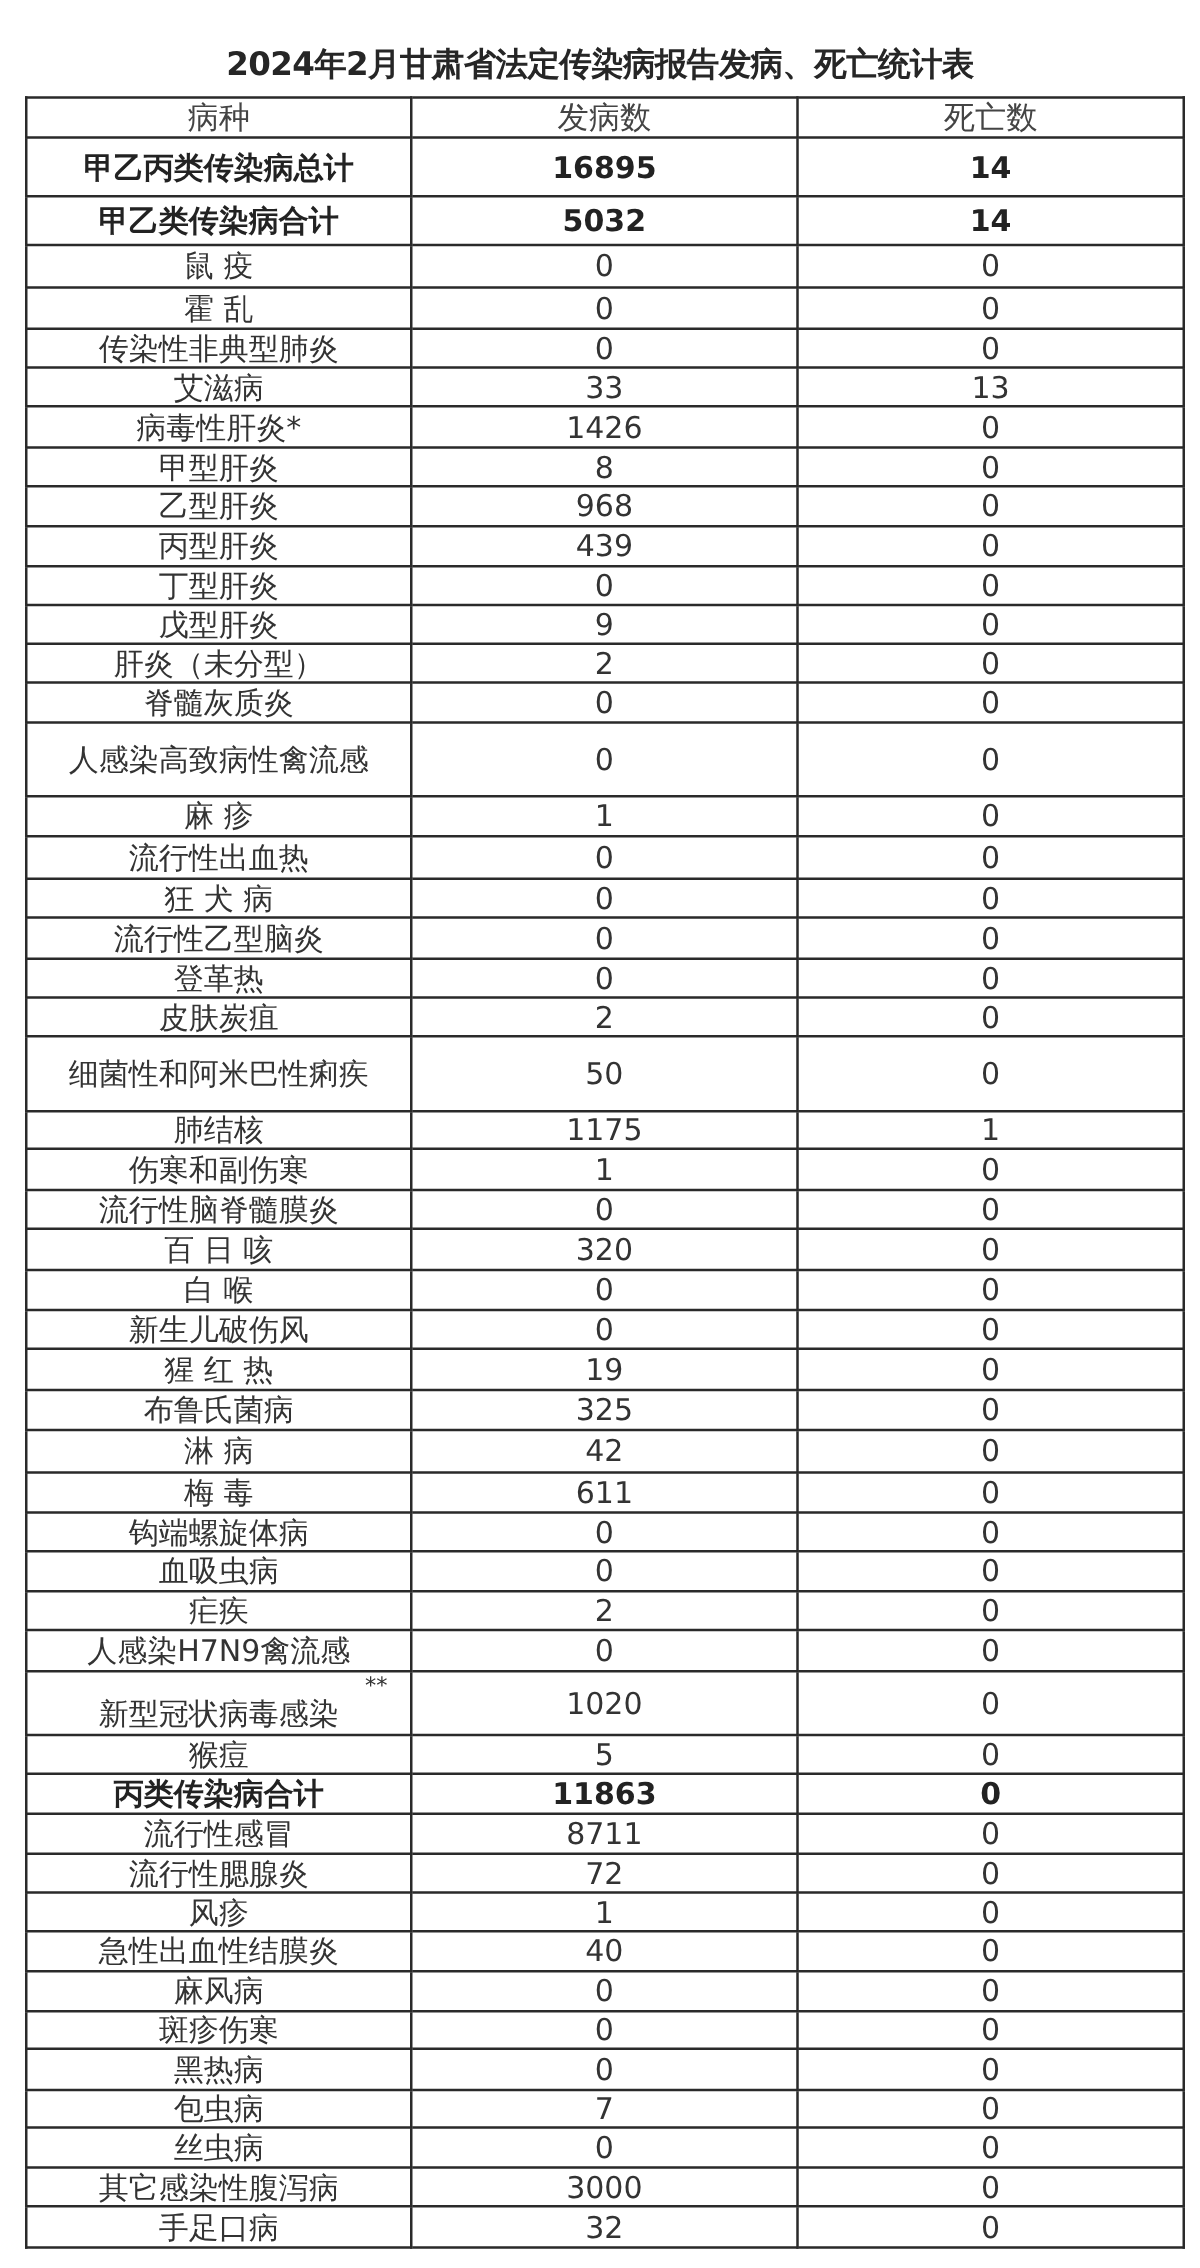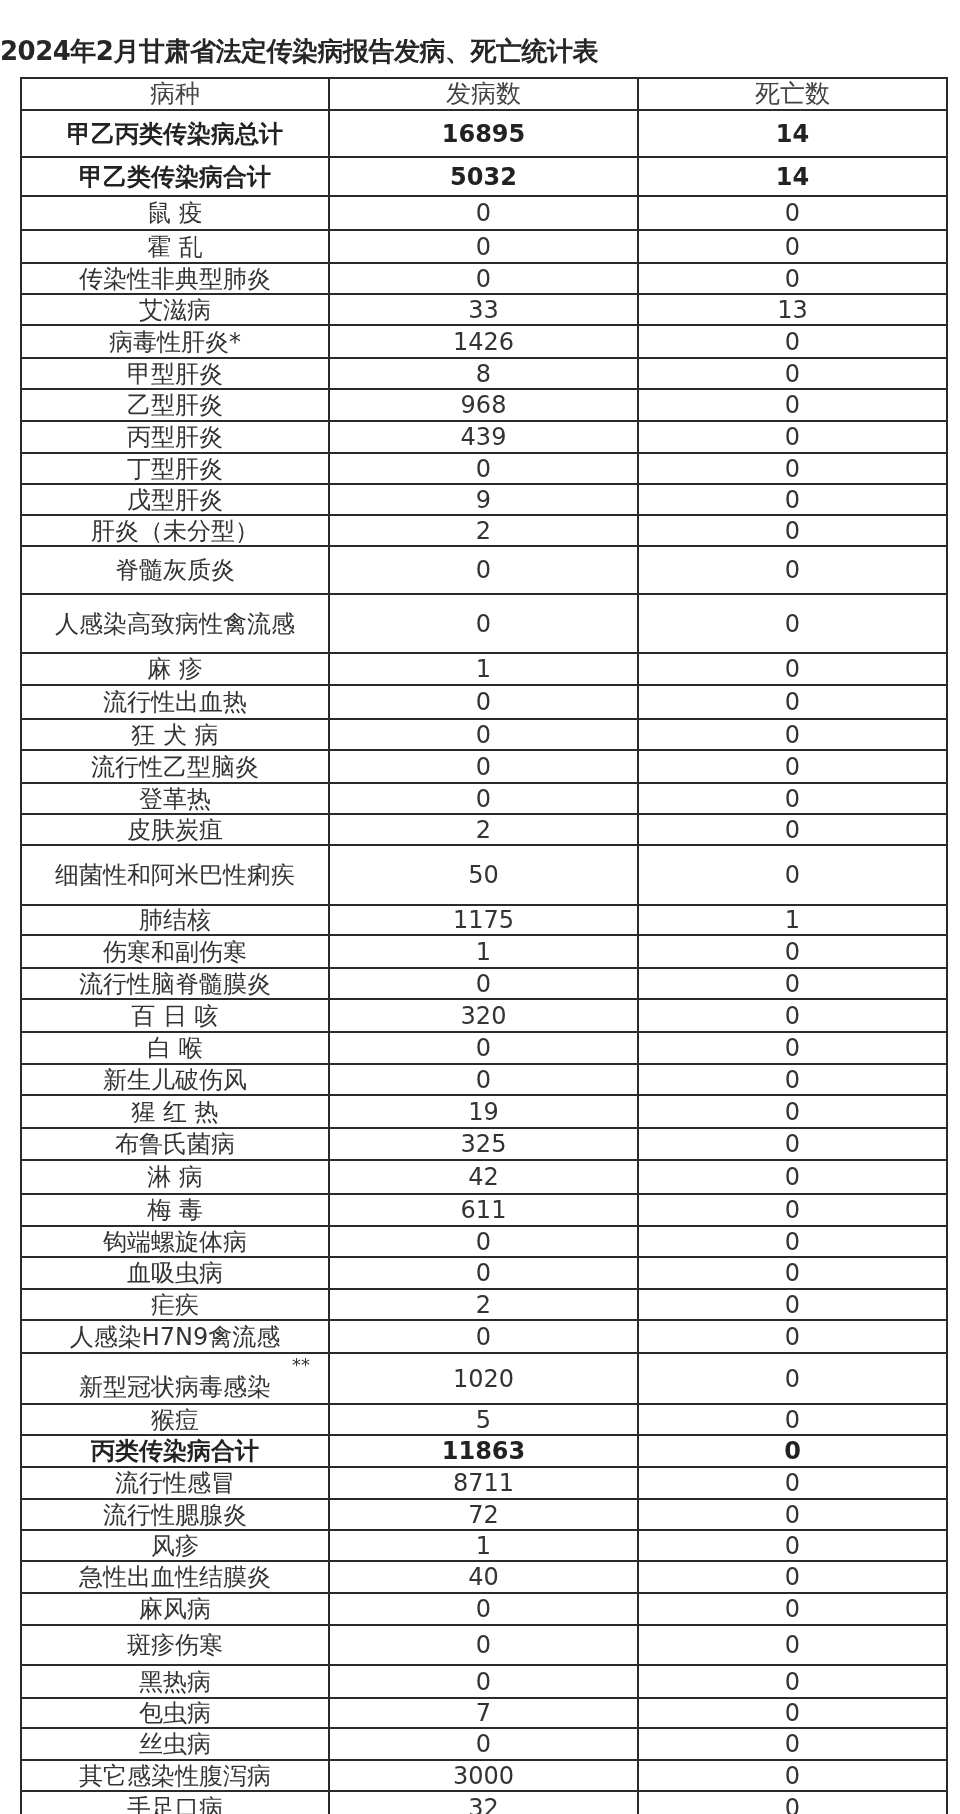--- a/index.html
+++ b/index.html
@@ -1,18 +1,18 @@
 <!DOCTYPE html>
 <html><head>
 <meta charset="utf-8">
 <style>
   html, body { margin: 0; padding: 0; background: #ffffff; }
   body { width: 960px; height: 1814px; position: relative; overflow: hidden;
          font-family: "DejaVu Sans", "Liberation Sans", sans-serif; color: #2b2b2b; }
-  .title { position: absolute; left: 0; top: 34px; width: 960px; 
+  .title { position: absolute; left: 0; top: 34px; width: 960px; text-align: center;
            font-size: 26px; font-weight: bold; letter-spacing: -0.5px; color: #262626; }
   table.stats { position: absolute; left: 20px; top: 77px; width: 926px;
                 border-collapse: collapse; table-layout: fixed; }
   table.stats td { border: 2px solid #2a2a2a; padding: 0 4px; text-align: center;
                    vertical-align: middle; font-size: 24px; line-height: 26px;
                    color: #333333; overflow: hidden; }
   col.c0 { width: 308px; } col.c1 { width: 309px; } col.c2 { width: 309px; }
   tr.bold td { font-weight: bold; color: #222222; }
   tr.head td { color: #444444; font-size: 25px; }
   .note { position: relative; }
@@ -96,21 +96,21 @@
       <tr style="height: 31px;">
         <td><span>戊型肝炎</span></td>
         <td>9</td>
         <td>0</td>
       </tr>
       <tr style="height: 31px;">
         <td><span>肝炎（未分型）</span></td>
         <td>2</td>
         <td>0</td>
       </tr>
-      <tr style="height: 48px;">
+      <tr style="height: 32px;">
         <td><span>脊髓灰质炎</span></td>
         <td>0</td>
         <td>0</td>
       </tr>
       <tr style="height: 59px;">
         <td class="cell-name-2line"><span>人感染高致病性禽流感</span></td>
         <td>0</td>
         <td>0</td>
       </tr>
       <tr style="height: 32px; padding-left: 28px;">
@@ -251,21 +251,21 @@
       <tr style="height: 32px;">
         <td><span>急性出血性结膜炎</span></td>
         <td>40</td>
         <td>0</td>
       </tr>
       <tr style="height: 32px;">
         <td><span>麻风病</span></td>
         <td>0</td>
         <td>0</td>
       </tr>
-      <tr style="height: 40px;">
+      <tr style="height: 30px;">
         <td><span>斑疹伤寒</span></td>
         <td>0</td>
         <td>0</td>
       </tr>
       <tr style="height: 33px;">
         <td><span>黑热病</span></td>
         <td>0</td>
         <td>0</td>
       </tr>
       <tr style="height: 30px;">

